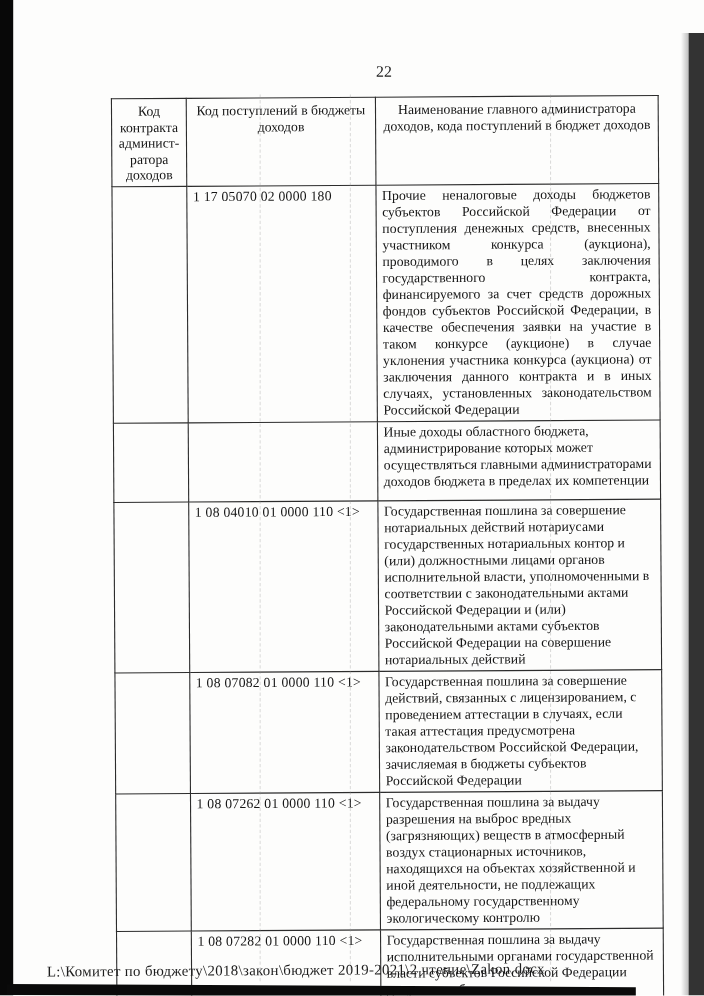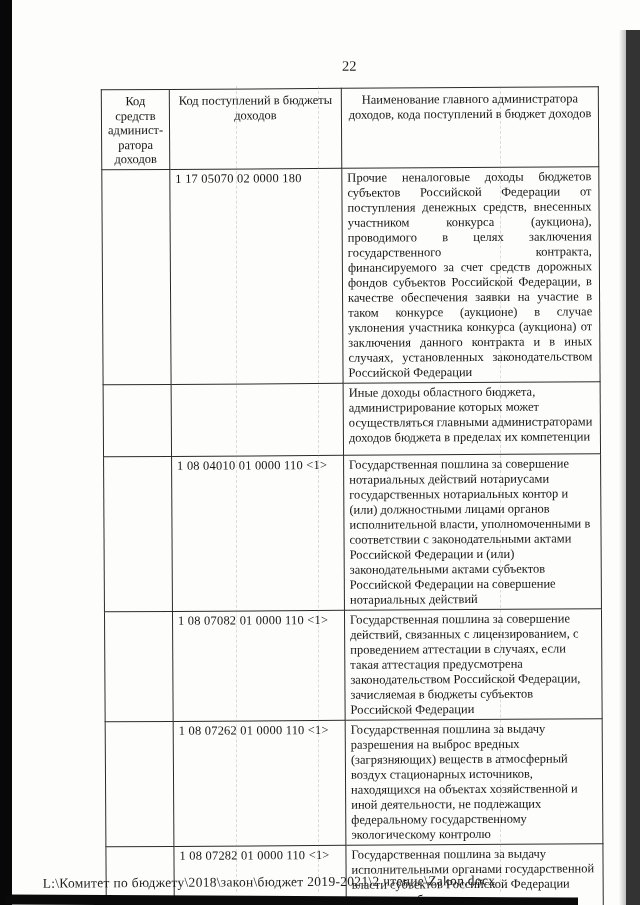--- a/index.html
+++ b/index.html
@@ -71,21 +71,21 @@
     <div class="page-number">22</div>
 
     <table class="doc-table">
       <colgroup>
         <col class="c1">
           <col class="c2">
           <col class="c3">
       </colgroup>
       <thead>
         <tr class="rh">
-          <th>Код средств админист-ратора доходов</th>
+          <th>Код контракта админист-ратора доходов</th>
           <th>Код поступлений в бюджеты доходов</th>
           <th>Наименование главного администратора доходов, кода поступлений в бюджет доходов</th>
         </tr>
       </thead>
       <tbody>
         <tr class="r0">
           <td class="code"></td>
           <td class="code">1 17 05070 02 0000 180</td>
           <td class="name justify">Прочие неналоговые доходы бюджетов субъектов Российской Федерации от поступления денежных средств, внесенных участником конкурса (аукциона), проводимого в целях заключения государственного контракта, финансируемого за счет средств дорожных фондов субъектов Российской Федерации, в качестве обеспечения заявки на участие в таком конкурсе (аукционе) в случае уклонения участника конкурса (аукциона) от заключения данного контракта и в иных случаях, установленных законодательством Российской Федерации</td>
         </tr>

